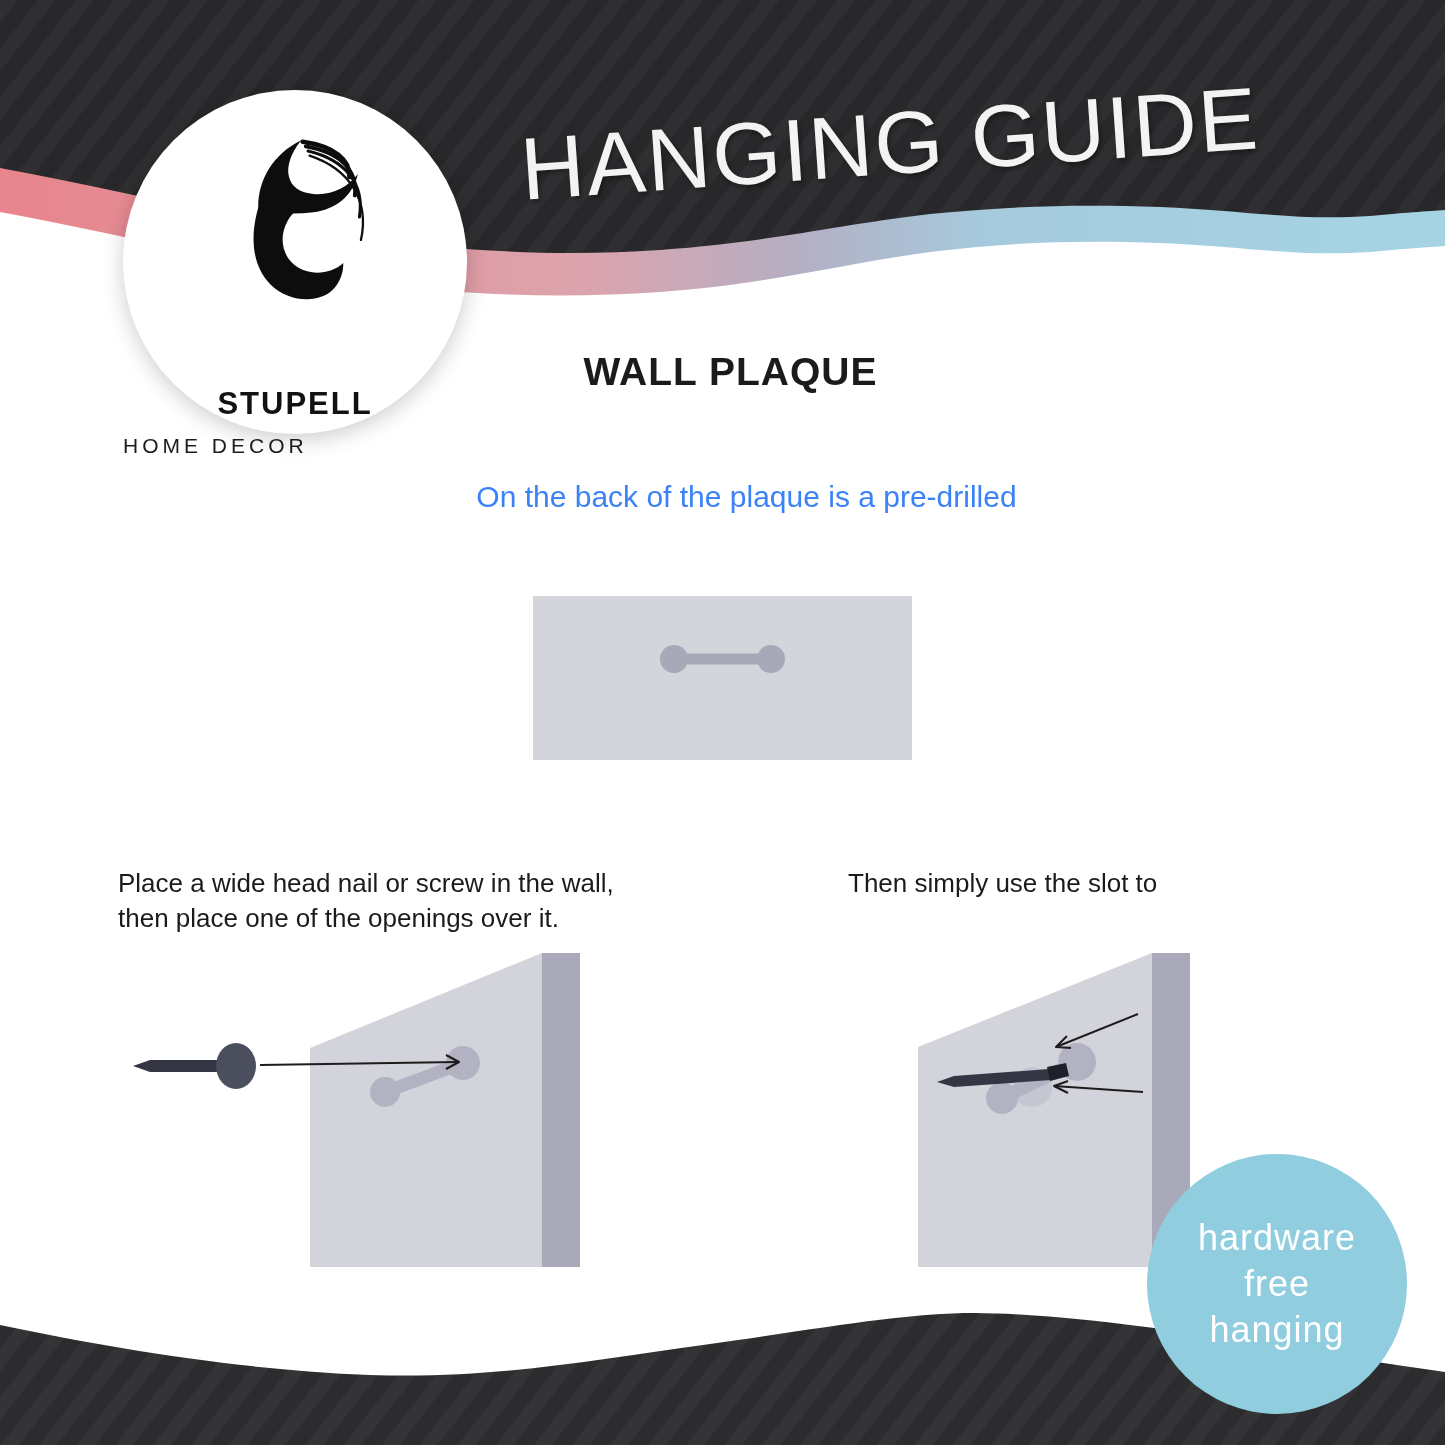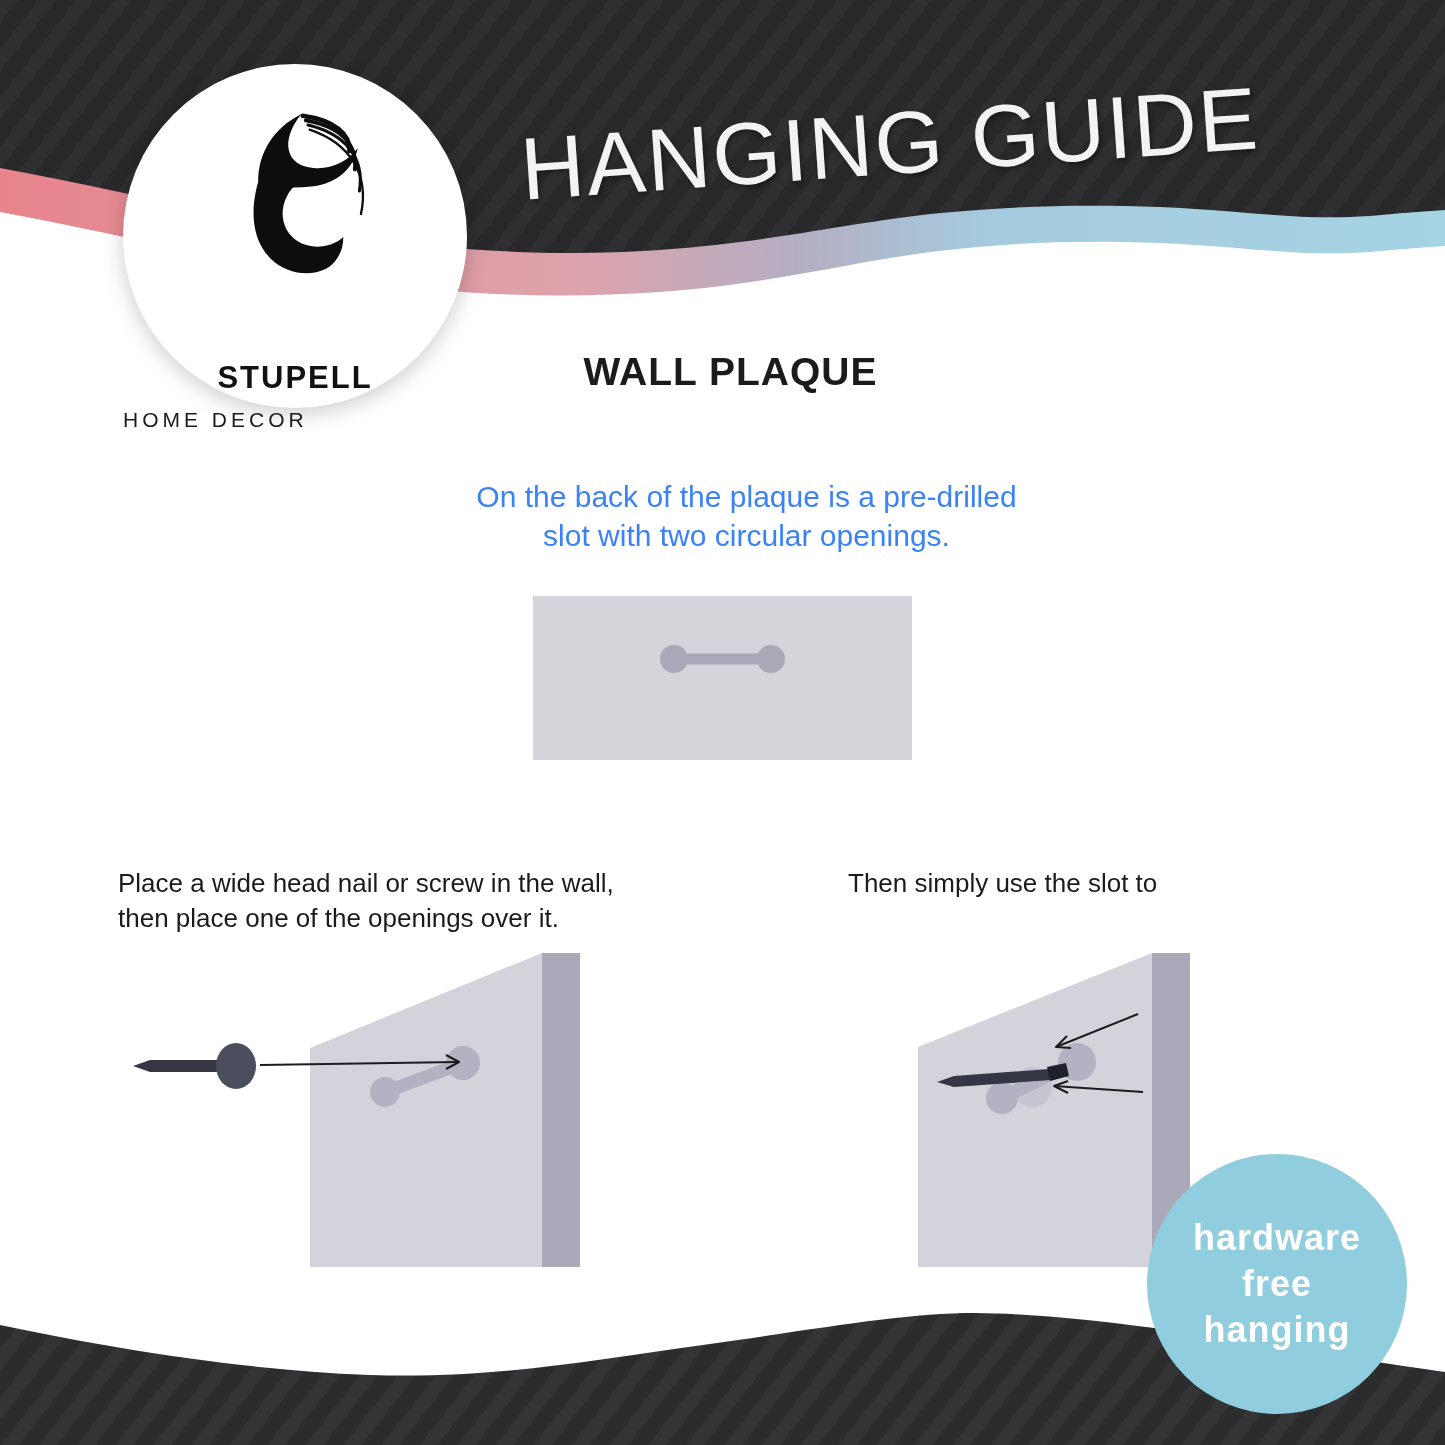--- a/index.html
+++ b/index.html
@@ -16,21 +16,21 @@
     left:510px;top:74px;width:760px;height:140px;z-index:2;
     display:flex;align-items:center;justify-content:center;
     color:#f3f3f4;font-size:88px;font-weight:400;letter-spacing:2px;
     transform:rotate(-4deg);
     text-shadow:2px 3px 4px rgba(0,0,0,0.35);
     white-space:nowrap;
   }
 
   
   .logo-circle{
-    left:123px;top:64px;width:344px;height:344px;border-radius:50%;
+    left:123px;top:90px;width:344px;height:344px;border-radius:50%;
     background:#ffffff;z-index:3;
     box-shadow:0 5px 22px rgba(0,0,0,0.20);
   }
   .swoosh{position:absolute;left:94px;top:38px;}
   .brand-name{
     position:absolute;left:0;top:296px;width:100%;text-align:center;
     font-size:31px;font-weight:700;letter-spacing:2px;color:#121214;
   }
   .brand-tagline{
     position:absolute;left:0;top:344px;width:100%;text-align:left;
@@ -57,21 +57,21 @@
   .plaque-back-svg{left:533px;top:596px;z-index:1;}
   .illu-left{left:100px;top:935px;z-index:1;}
   .illu-right{left:850px;top:935px;z-index:1;}
 
   
   .footer-svg{left:0;top:1300px;z-index:2;}
   .badge{
     left:1147px;top:1154px;width:260px;height:260px;border-radius:50%;
     background:#90cddf;z-index:3;
     display:flex;flex-direction:column;align-items:center;justify-content:center;
-    color:#ffffff;font-size:36px;line-height:46px;font-weight:700;letter-spacing:1px;
+    color:#ffffff;font-size:36px;line-height:46px;font-weight:400;letter-spacing:1px;
     text-align:center;
   }
 </style>
 </head>
 <body>
 
 <div class="page">
 
   <svg class="abs header-svg" width="1445" height="300" viewBox="0 0 1445 300">
     <defs>
@@ -103,21 +103,20 @@
       <path fill="none" stroke="#0d0d0d" stroke-width="3" stroke-linecap="round" d="M119,36 C173,54 197,96 186,146"></path>
     </svg>
     <div class="brand-name">STUPELL</div>
     <div class="brand-tagline">HOME DECOR</div>
   </div>
 
   <div class="abs product-heading">WALL PLAQUE</div>
 
   <div class="abs intro-text">
     <span>On the back of the plaque is a pre-drilled</span><br>
-    <span>slot with two circular openings.</span>
   </div>
 
   <svg class="abs plaque-back-svg" width="379" height="164" viewBox="0 0 379 164">
     <rect width="379" height="164" fill="#d4d4db"></rect>
     <g>
       <line x1="141" y1="63" x2="238" y2="63" stroke="#a8a8b8" stroke-width="11"></line>
       <circle cx="141" cy="63" r="14" fill="#a8a8b8"></circle>
       <circle cx="238" cy="63" r="14" fill="#a8a8b8"></circle>
     </g>
   </svg>

